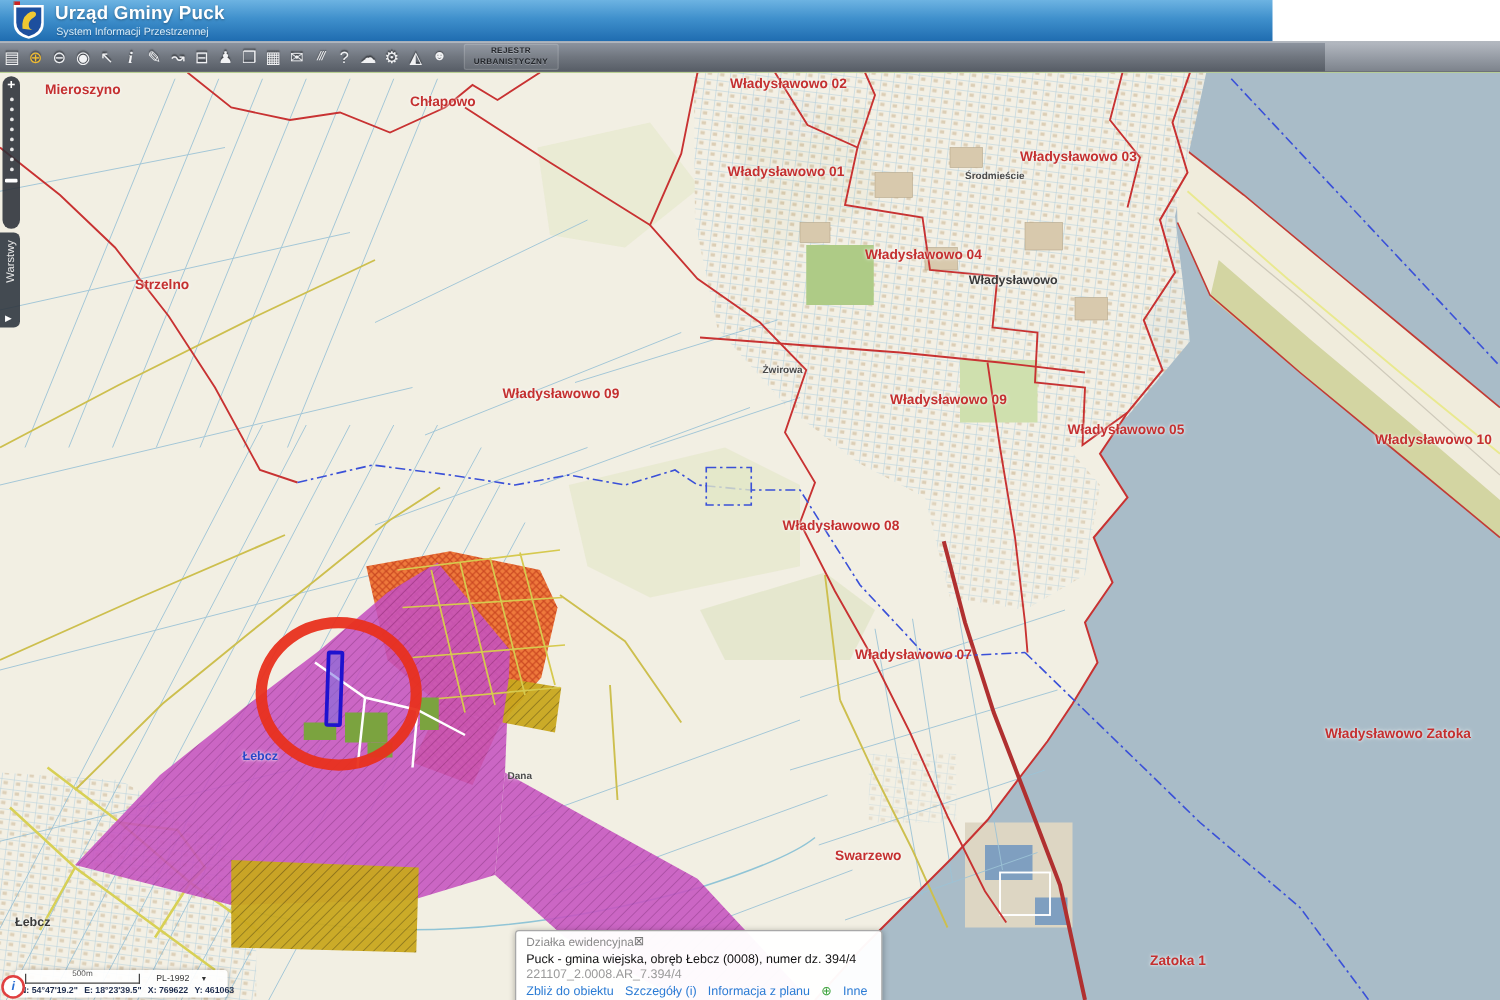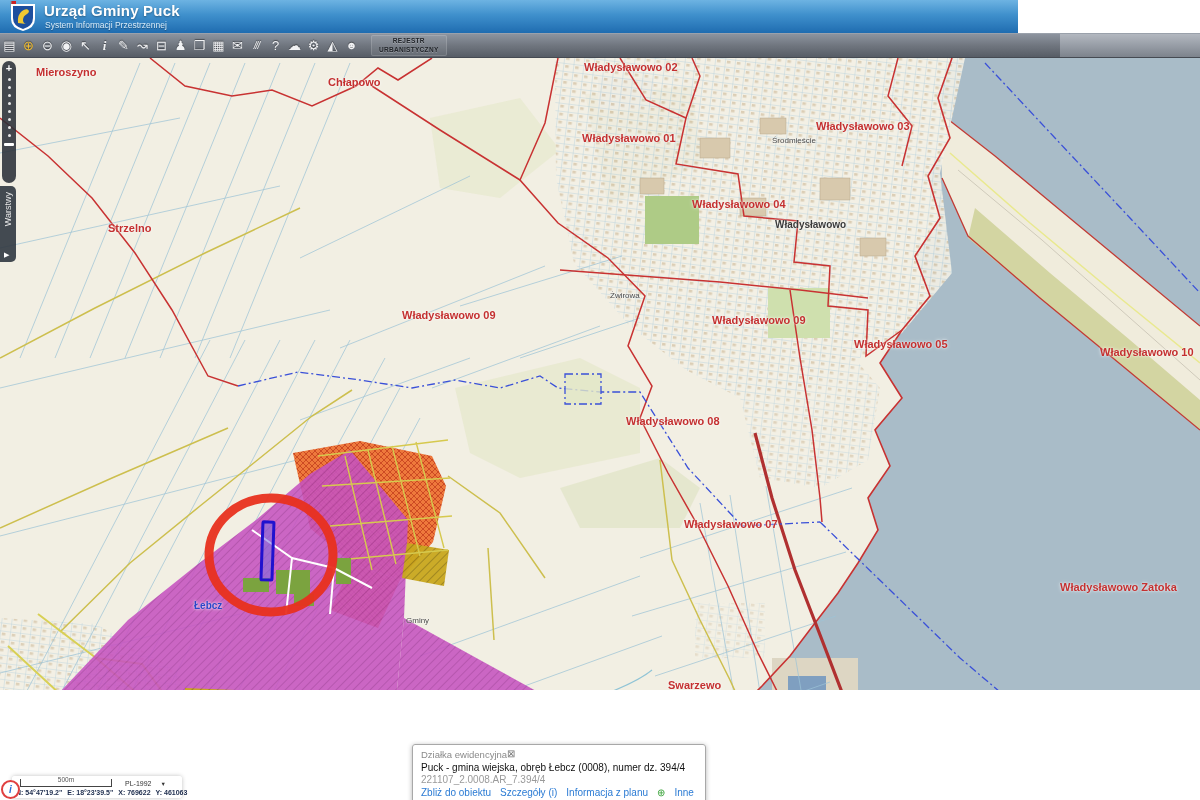--- a/index.html
+++ b/index.html
@@ -24,25 +24,25 @@
     text-shadow:0 -1px 1px rgba(0,0,0,.45);cursor:pointer;line-height:23px;flex:none}
   .ticon.small{font-size:11px}
   .ticon.active{color:#f3bd2e}
   .ticon.italic{font-style:italic;font-weight:700;font-family:"Liberation Serif",serif}
   .ticon.hatch{font-size:10px;font-style:italic;letter-spacing:-1px}
   .register-btn{margin-left:10px;padding:1px 7px;text-align:center;font-size:6.5px;font-weight:700;
     color:#23262b;line-height:1.25;letter-spacing:.3px;cursor:pointer;border-radius:2px;
     background:rgba(255,255,255,.08);border:1px solid rgba(255,255,255,.15);
     text-shadow:0 1px 0 rgba(255,255,255,.25);flex:none}
   
-  .map{position:absolute;left:0;top:58px;width:1200px;height:632px;background:#bef264;overflow:hidden}
+  .map{position:absolute;left:0;top:58px;width:1200px;height:742px;background:#bef264;overflow:hidden}
   .lbl{position:absolute;font-size:11px;font-weight:700;color:#c43030;white-space:nowrap;
     text-shadow:0 0 2px rgba(255,255,255,.85),0 0 4px rgba(255,255,255,.6);pointer-events:none}
   .lbl.black{color:#3a3a3a;font-size:10px}
-  .lbl.tiny{color:#4a4a4a;font-size:8px;font-weight:400}
+  .lbl.tiny{color:#4a4a4a;font-size:8px;font-weight:700}
   .lbl.blue{color:#2a46c8;font-size:10px}
   
   .zoomctl{position:absolute;left:2px;top:61px;width:14px;height:122px;border-radius:7px;
     background:rgba(42,48,56,.88);text-align:center;color:#fff;z-index:30}
   .zoomctl .plus{font-size:11px;font-weight:700;line-height:14px;cursor:pointer}
   .dots{display:flex;flex-direction:column;align-items:center;gap:5px;margin-top:3px}
   .dots i{width:3px;height:3px;border-radius:50%;background:#e8e8e8;display:block}
   .slider-handle{width:10px;height:3px;background:#fff;border-radius:1px;margin:6px auto 0;cursor:grab}
   .layers-tab{position:absolute;left:0;top:186px;width:16px;height:76px;z-index:30;cursor:pointer;
     background:rgba(48,55,64,.9);border-radius:0 5px 5px 0;color:#e8e8e8}
@@ -259,21 +259,21 @@
   <span class="lbl" style="left:854px;top:280px">Władysławowo 05</span>
   <span class="lbl" style="left:626px;top:357px">Władysławowo 08</span>
   <span class="lbl" style="left:684px;top:460px">Władysławowo 07</span>
   <span class="lbl" style="left:1100px;top:288px">Władysławowo 10</span>
   <span class="lbl" style="left:1060px;top:523px">Władysławowo Zatoka</span>
   <span class="lbl" style="left:668px;top:621px">Swarzewo</span>
   <span class="lbl" style="left:920px;top:705px">Zatoka 1</span>
   <span class="lbl black" style="left:775px;top:161px">Władysławowo</span>
   <span class="lbl tiny" style="left:772px;top:78px">Środmieście</span>
   <span class="lbl tiny" style="left:610px;top:233px">Żwirowa</span>
-  <span class="lbl tiny" style="left:406px;top:558px">Gminy</span>
+  <span class="lbl tiny" style="left:406px;top:558px">Dana</span>
   <span class="lbl black" style="left:12px;top:675px">Łebcz</span>
   <span class="lbl blue" style="left:194px;top:542px">Łebcz</span>
 </div>
 
 <div class="zoomctl">
   <div class="plus">+</div>
   <div class="dots">
     <i></i>
       <i></i>
       <i></i>

